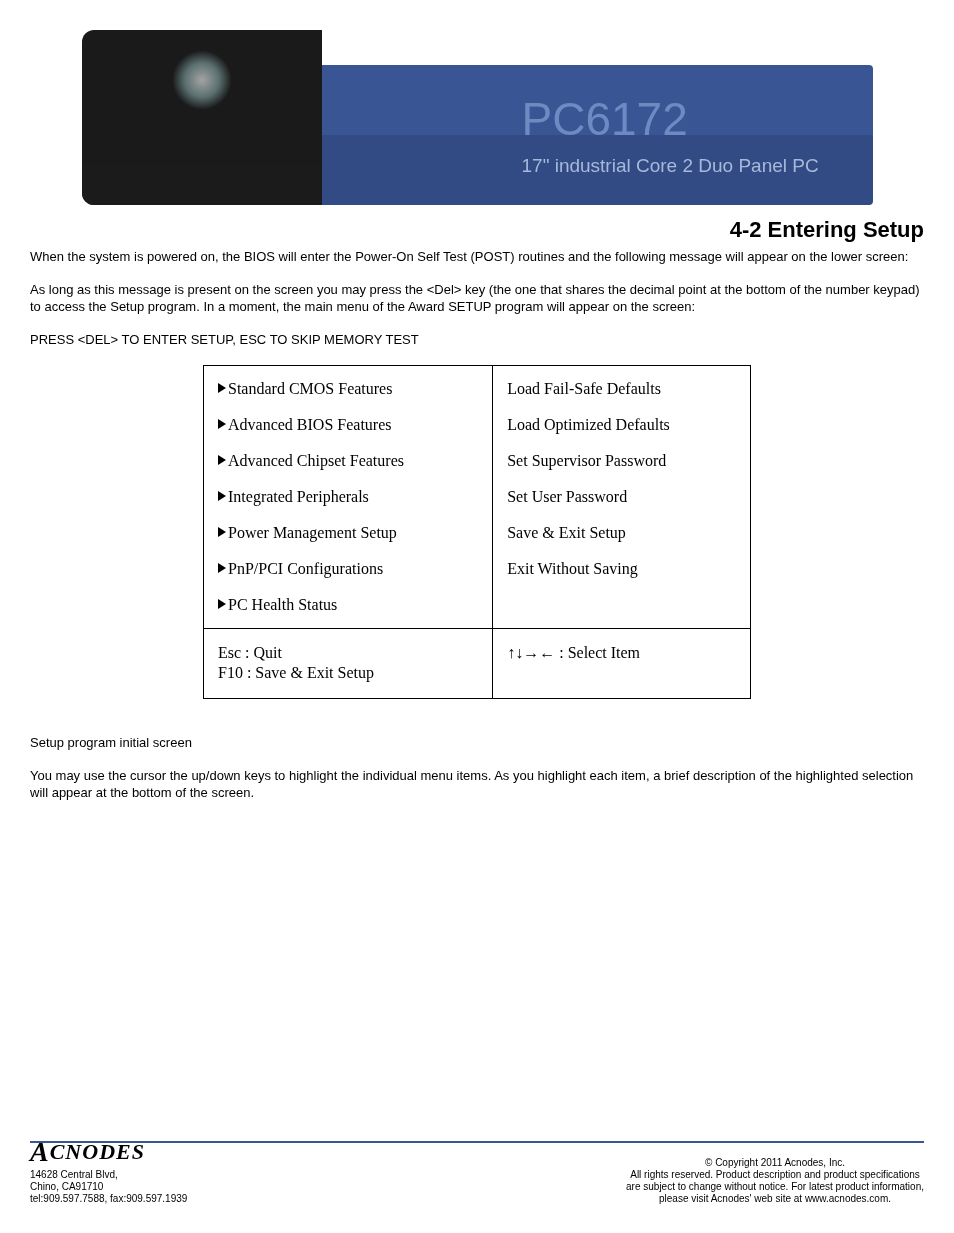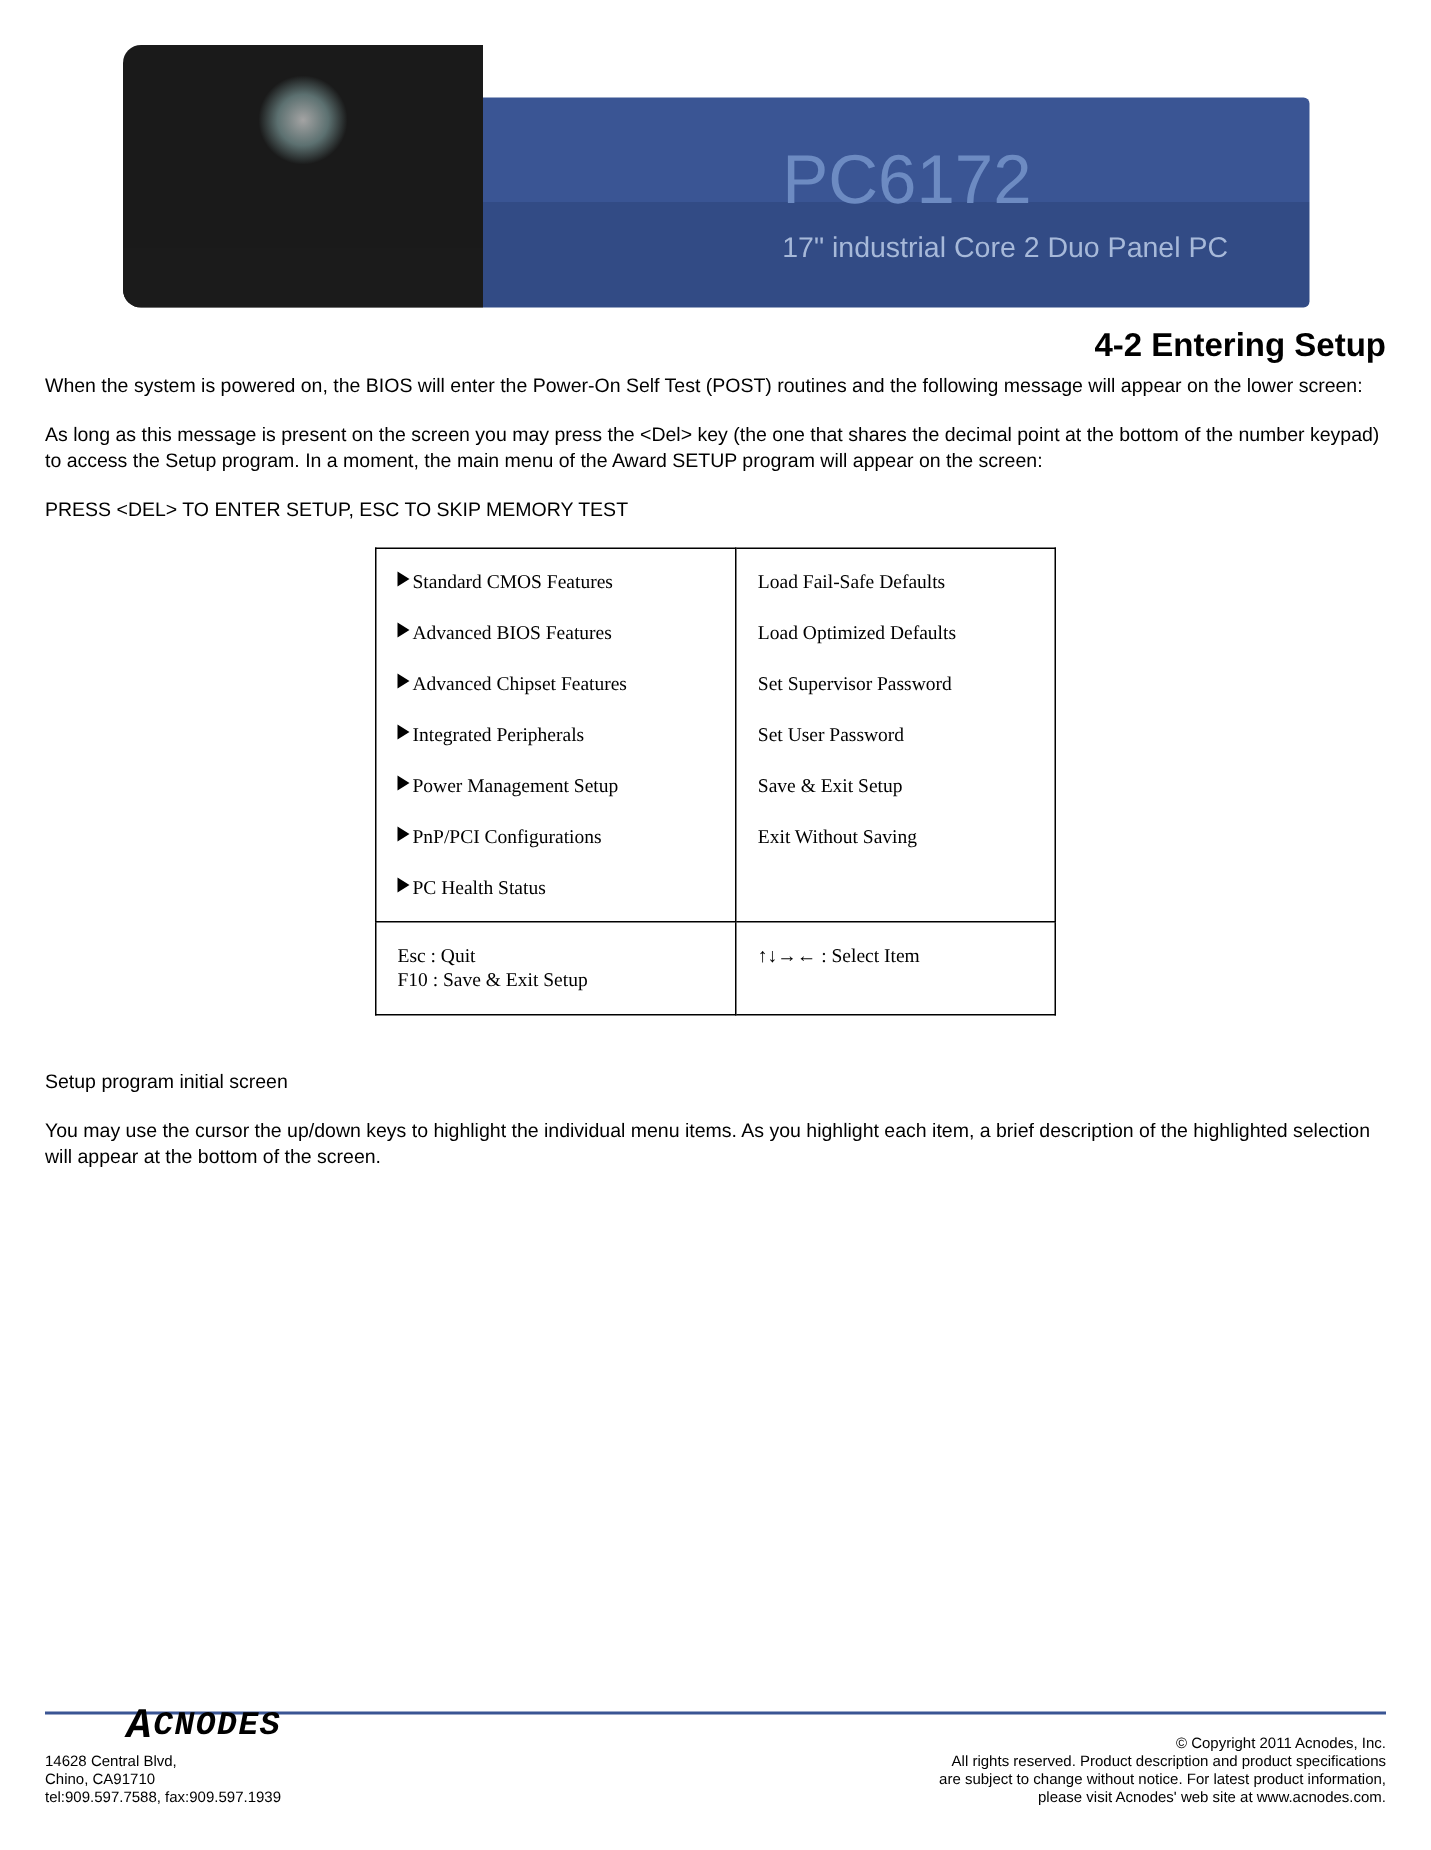--- a/index.html
+++ b/index.html
@@ -80,25 +80,25 @@
     font-size: 13px;
     line-height: 1.3;
     margin-bottom: 16px;
   }
   .bios-title {
     text-align: center;
     font-size: 19px;
     margin: 10px 0 16px 0;
   }
   .bios-table {
-    width: 454px;
+    width: 548px;
     margin: 0 auto;
     border-collapse: collapse;
     font-family: "Times New Roman", serif;
-    font-size: 13px;
+    font-size: 16px;
     border-radius: 15px;
   }
   .bios-table td {
     border: 1px solid #000;
     padding: 14px 14px;
     vertical-align: top;
   }
   .menu-item {
     margin-bottom: 18px;
   }
@@ -137,36 +137,35 @@
     justify-content: space-between;
     align-items: flex-end;
     font-size: 10px;
     color: #000;
   }
   .footer-left {
     font-size: 10px;
     line-height: 1.2;
   }
   .footer-logo {
-    font-family: Liberation Mono, monospace;
+    font-family: Liberation Serif, serif;
     font-size: 22px;
     font-weight: bold;
     font-style: italic;
     letter-spacing: 1px;
-    text-align: right;
   }
   .footer-logo .big-a {
     font-size: 28px;
     display: inline-block;
     vertical-align: -2px;
   }
   .footer-right {
     font-size: 10px;
     line-height: 1.2;
-    text-align: right;
+    text-align: center;
     margin-left: 12px;
   }
 </style>
 </head>
 <body>
 
 <div class="header-banner">
   <div class="banner-image"></div>
   <div class="banner-right">
     <div class="banner-title">PC6172</div>

